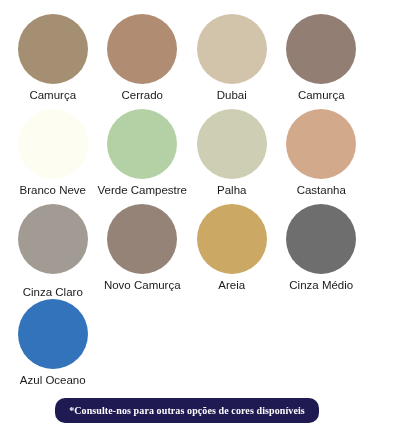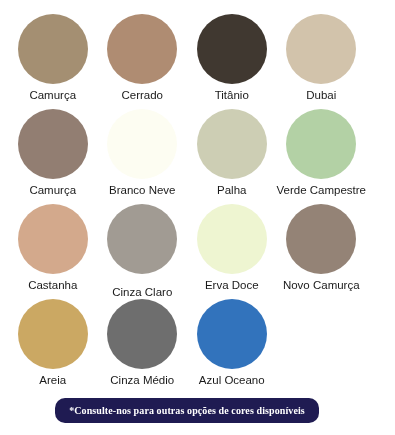--- a/index.html
+++ b/index.html
@@ -82,64 +82,56 @@
       <div class="swatch-dot" style="background: rgb(164, 143, 114);"></div>
       <div class="swatch-label" style="color: rgb(26, 26, 26);">Camurça</div>
     </div>
 
     <div class="swatch-cell">
       <div class="swatch-dot" style="background: rgb(175, 140, 114);"></div>
       <div class="swatch-label" style="color: rgb(26, 26, 26);">Cerrado</div>
     </div>
 
 
-    <div class="swatch-cell">
-      <div class="swatch-dot" style="background: rgb(64, 56, 48);"></div>
-      <div class="swatch-label" style="color: rgb(26, 26, 26);">Titânio</div>
-    </div>
 
     <div class="swatch-cell">
       <div class="swatch-dot" style="background: rgb(210, 195, 171);"></div>
       <div class="swatch-label" style="color: rgb(26, 26, 26);">Dubai</div>
     </div>
 
     <div class="swatch-cell">
       <div class="swatch-dot" style="background: rgb(146, 126, 114);"></div>
       <div class="swatch-label" style="color: rgb(26, 26, 26);">Camurça</div>
     </div>
 
     <div class="swatch-cell">
       <div class="swatch-dot" style="background: rgb(253, 253, 242);"></div>
       <div class="swatch-label" style="color: rgb(26, 26, 26);">Branco Neve</div>
     </div>
 
     <div class="swatch-cell">
-      <div class="swatch-dot" style="background: rgb(205, 206, 180);"></div>
-      <div class="swatch-label" style="color: rgb(26, 26, 26);">Palha</div>
+      <div class="swatch-dot" style="background: rgb(179, 209, 165);"></div>
+      <div class="swatch-label" style="color: rgb(26, 26, 26);">Verde Campestre</div>
     </div>
 
     <div class="swatch-cell">
-      <div class="swatch-dot" style="background: rgb(179, 209, 165);"></div>
-      <div class="swatch-label" style="color: rgb(26, 26, 26);">Verde Campestre</div>
+      <div class="swatch-dot" style="background: rgb(205, 206, 180);"></div>
+      <div class="swatch-label" style="color: rgb(26, 26, 26);">Palha</div>
     </div>
 
     <div class="swatch-cell">
       <div class="swatch-dot" style="background: rgb(211, 169, 140);"></div>
       <div class="swatch-label" style="color: rgb(26, 26, 26);">Castanha</div>
     </div>
 
     <div class="swatch-cell">
       <div class="swatch-dot" style="background: rgb(161, 155, 147);"></div>
       <div class="swatch-label" style="color: rgb(26, 26, 26); margin-top: 12px;">Cinza Claro</div>
     </div>
 
-    <div class="swatch-cell">
-      <div class="swatch-dot" style="background: rgb(238, 245, 209);"></div>
-      <div class="swatch-label" style="color: rgb(26, 26, 26);">Erva Doce</div>
-    </div>
 
     <div class="swatch-cell">
       <div class="swatch-dot" style="background: rgb(148, 131, 118);"></div>
       <div class="swatch-label" style="color: rgb(26, 26, 26);">Novo Camurça</div>
     </div>
 
     <div class="swatch-cell">
       <div class="swatch-dot" style="background: rgb(203, 168, 99);"></div>
       <div class="swatch-label" style="color: rgb(26, 26, 26);">Areia</div>
     </div>

